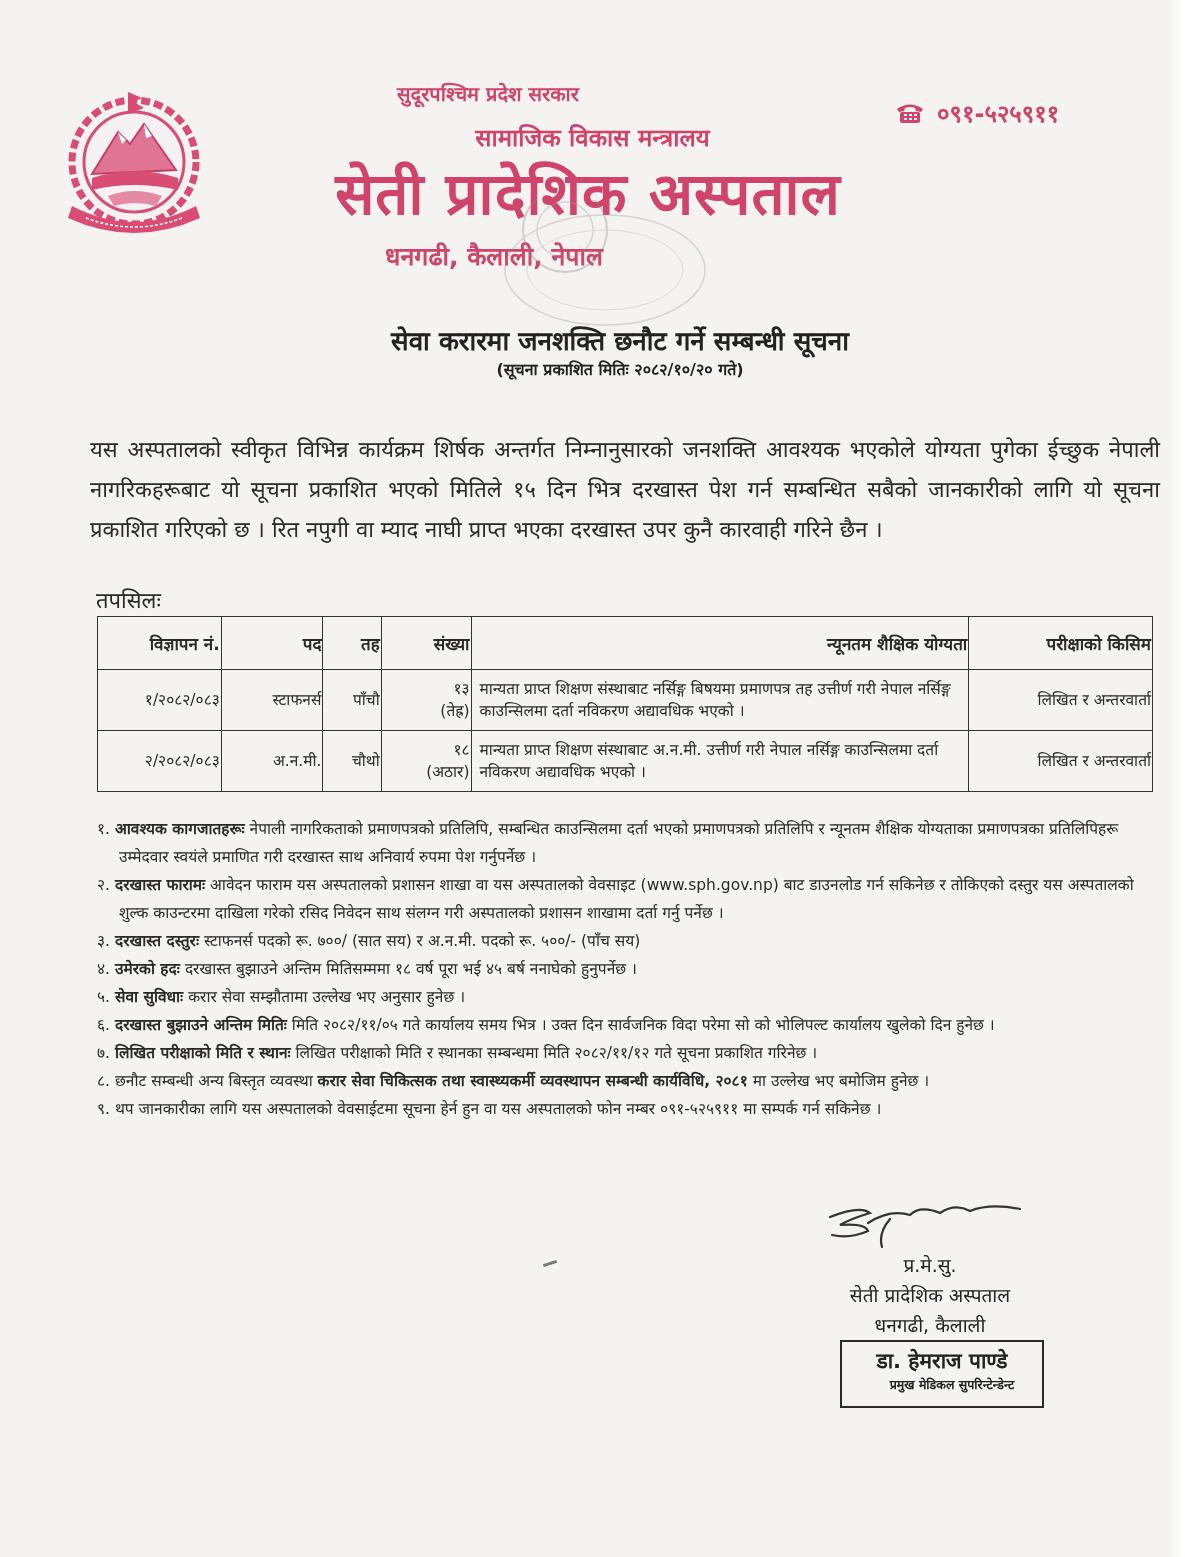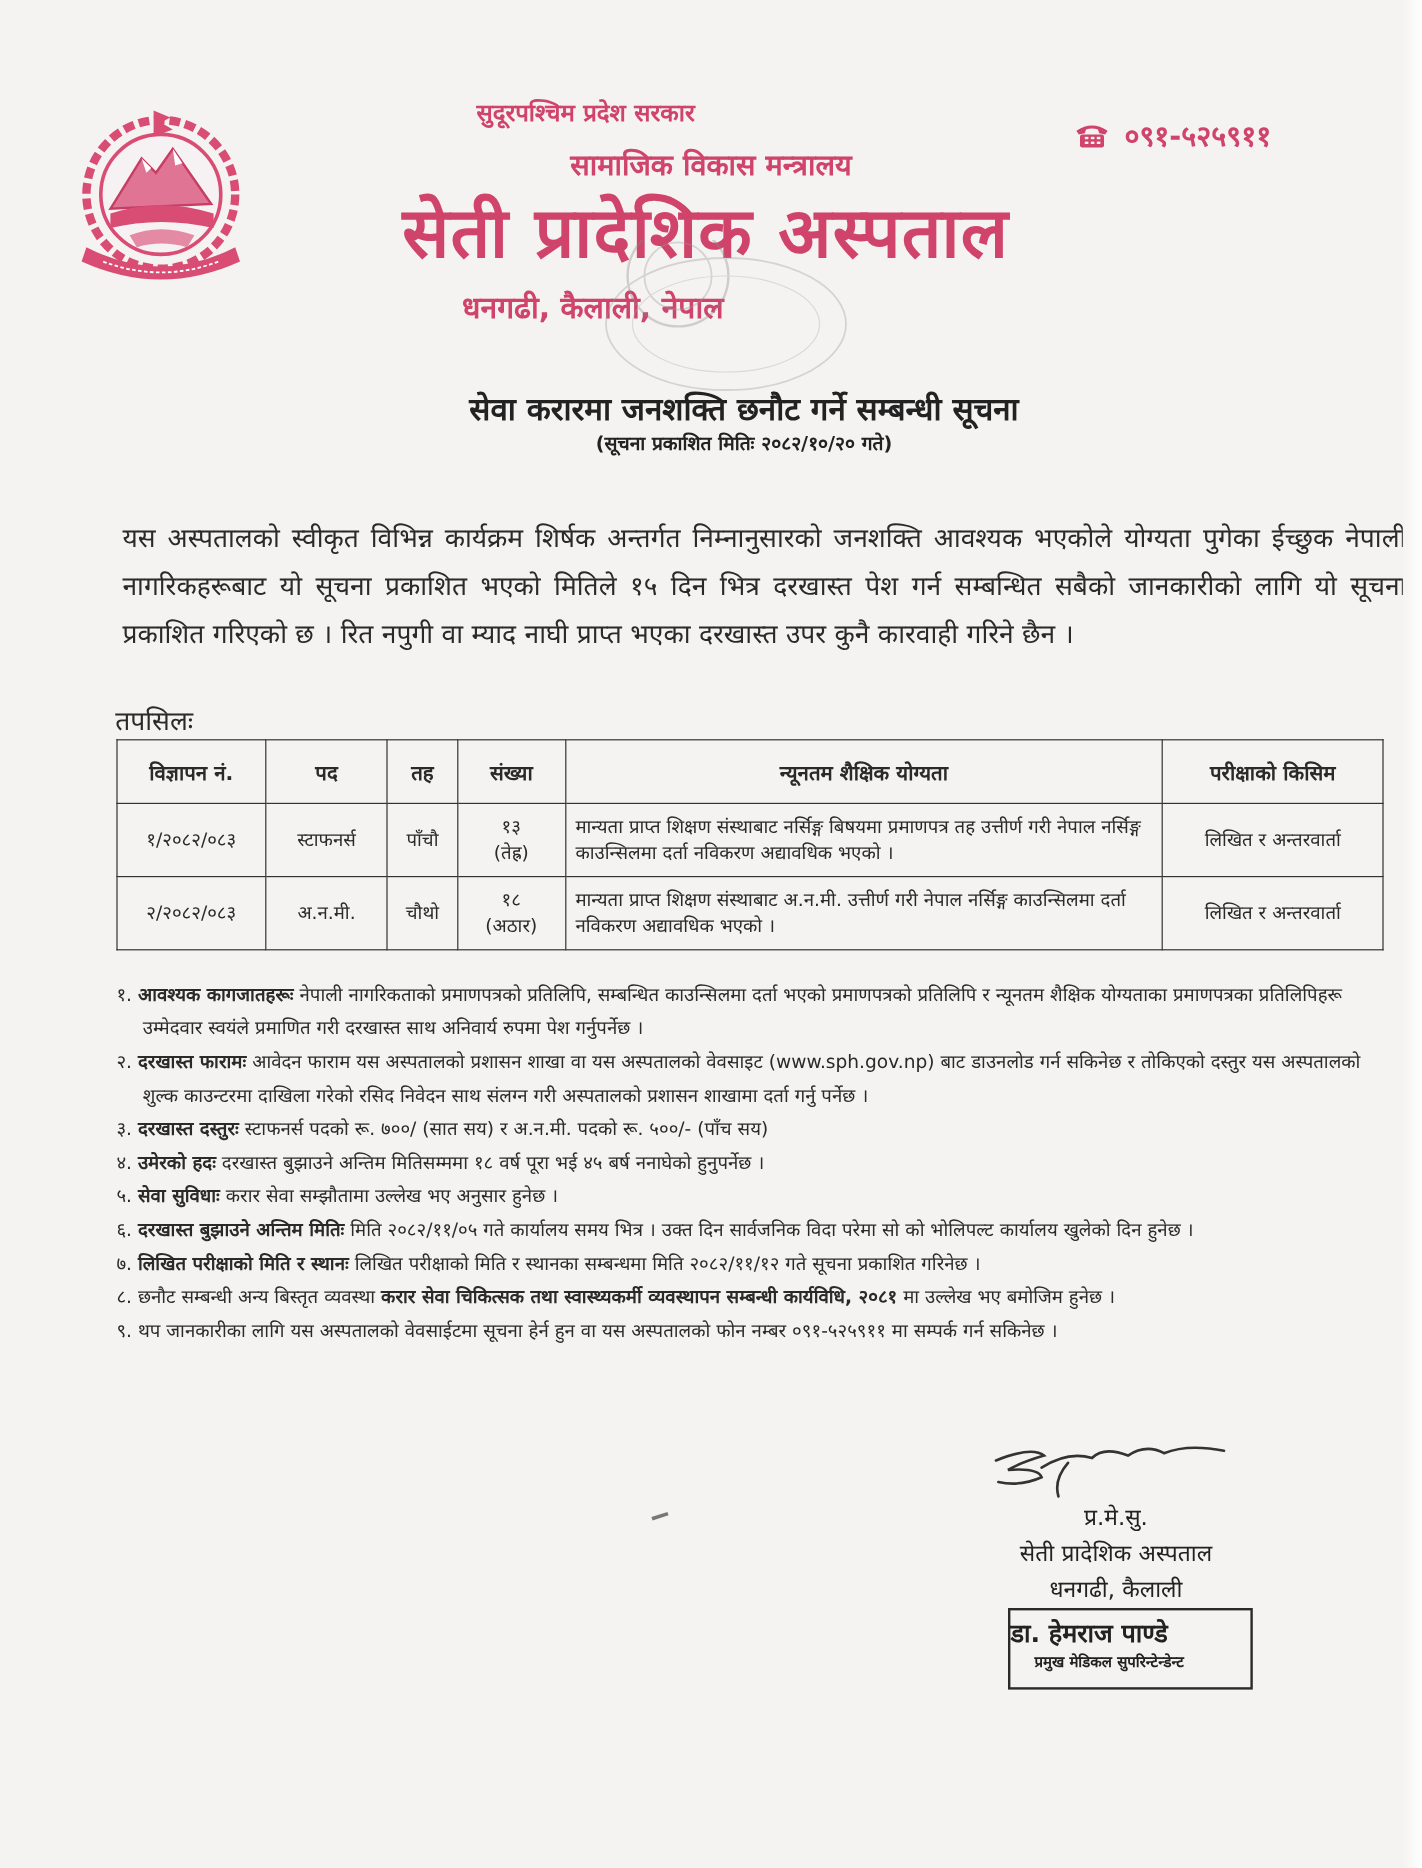--- a/index.html
+++ b/index.html
@@ -24,38 +24,38 @@
   .address span { position: relative; left: -4px; }
   .phone { position: absolute; left: 895px; top: 96px; font-size: 24px; font-weight: bold; display: flex; align-items: center; gap: 12px; }
   .phone-ico { width: 30px; height: 22px; }
 
   
   .stamp { position: absolute; left: 495px; top: 200px; width: 215px; height: 130px; opacity: 0.35; }
 
   .title { position: absolute; left: 0; width: 1240px; text-align: center; top: 322px; font-size: 26px; font-weight: bold; color: #222; }
   .subtitle { position: absolute; left: 0; width: 1240px; text-align: center; top: 358px; font-size: 16px; font-weight: bold; color: #222; }
 
-  .intro { position: absolute; left: 102px; top: 408px; width: 1070px; font-size: 22px; line-height: 40px; color: #2a2a2a; text-align: justify; text-align-last: left; }
+  .intro { position: absolute; left: 90px; top: 408px; width: 1070px; font-size: 22px; line-height: 40px; color: #2a2a2a; text-align: justify; text-align-last: left; }
 
   .annex { position: absolute; left: 96px; top: 584px; font-size: 22px; color: #2a2a2a; }
 
   table.ads { position: absolute; left: 97px; top: 616px; width: 1056px; border-collapse: collapse; font-size: 15.5px; color: #2a2a2a; }
-  table.ads th, table.ads td { border: 1.5px solid #333; text-align: center; vertical-align: middle; }
+  table.ads th, table.ads td { border: 1.5px solid #333; text-align: right; vertical-align: middle; }
   table.ads th { height: 50px; font-size: 17px; font-weight: bold; }
   table.ads td { height: 58px; line-height: 22px; }
   table.ads td.qual { text-align: left; padding-left: 8px; }
   .c1 { width: 122px; } .c2 { width: 100px; } .c3 { width: 56px; } .c4 { width: 88px; } .c5 { width: 506px; } .c6 { width: 184px; }
 
   .notes { position: absolute; left: 97px; top: 815px; width: 1070px; font-size: 15.5px; color: #2a2a2a; }
   .note { margin: 0; line-height: 28px; padding-left: 22px; text-indent: -22px; }
   .note b { font-weight: bold; }
 
   .sig { position: absolute; left: 820px; top: 1195px; width: 210px; height: 60px; }
   .sig-block { position: absolute; left: 800px; top: 1250px; width: 260px; text-align: center; font-size: 19px; line-height: 30px; color: #222; }
-  .seal { position: absolute; left: 840px; top: 1340px; width: 200px; height: 64px; border: 2.5px solid #2a2a2a; color: #222; }
+  .seal { position: absolute; left: 840px; top: 1340px; width: 200px; height: 64px; border: 2.5px solid #2a2a2a; text-align: center; color: #222; }
   .seal-name { font-size: 21px; font-weight: bold; margin-top: 4px; }
   .seal-role { font-size: 12.5px; font-weight: bold; margin-top: 2px; padding-left: 20px; }
   .dash { position: absolute; left: 543px; top: 1262px; width: 14px; height: 3px; background: #777; transform: rotate(-18deg); }
 </style>
 </head>
 <body>
 
 <div class="page">
 
   <svg class="emblem" viewBox="0 0 164 164">

